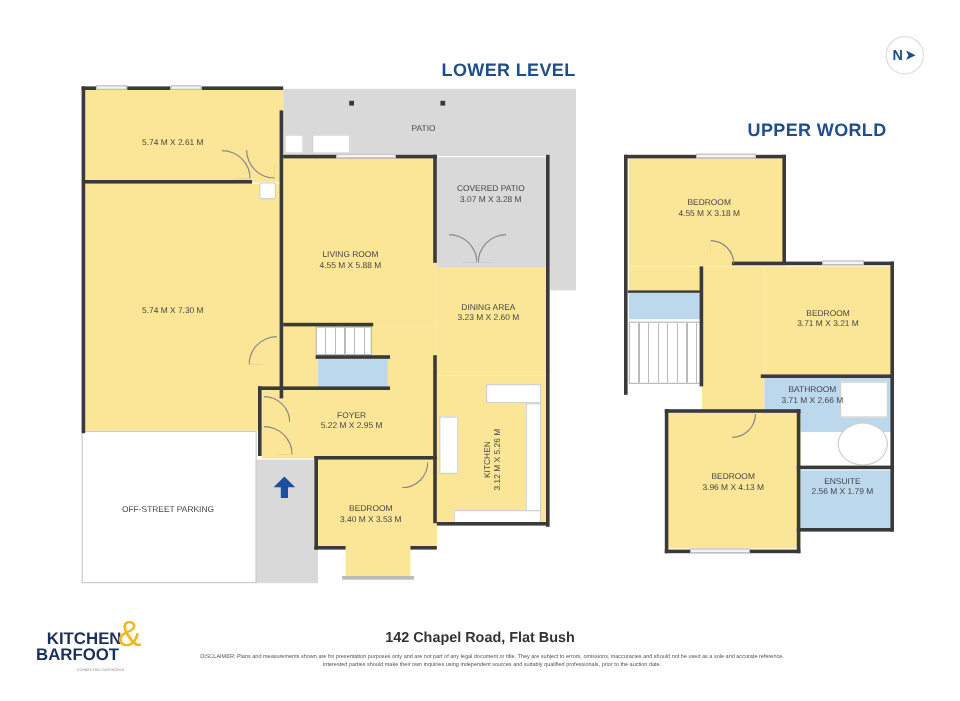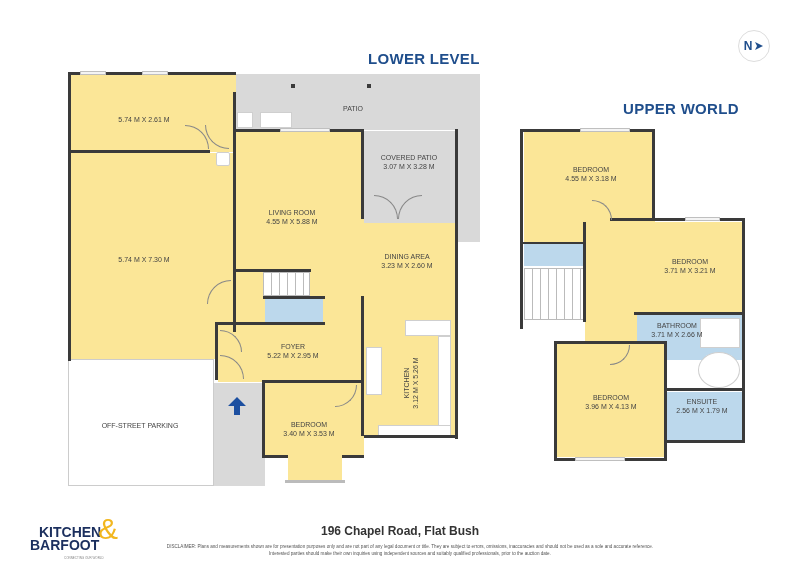--- a/index.html
+++ b/index.html
@@ -197,14 +197,14 @@
       <div>2.56 M X 1.79 M</div>
     </div>
 </div>
 
 <div class="logo">
   <div style="padding-left:9px;">KITCHEN</div>
   <div>BARFOOT</div>
   <span class="amp">&amp;</span>
   <div class="tag">CONNECTING OUR WORLD</div>
 </div>
-<div class="address">196 Chapel Road, Flat Bush</div>
+<div class="address">142 Chapel Road, Flat Bush</div>
 <div class="disclaimer">DISCLAIMER: Plans and measurements shown are for presentation purposes only and are not part of any legal document or title. They are subject to errors, omissions, inaccuracies and should not be used as a sole and accurate reference. Interested parties should make their own inquiries using independent sources and suitably qualified professionals, prior to the auction date.</div>
 
 </body></html>

